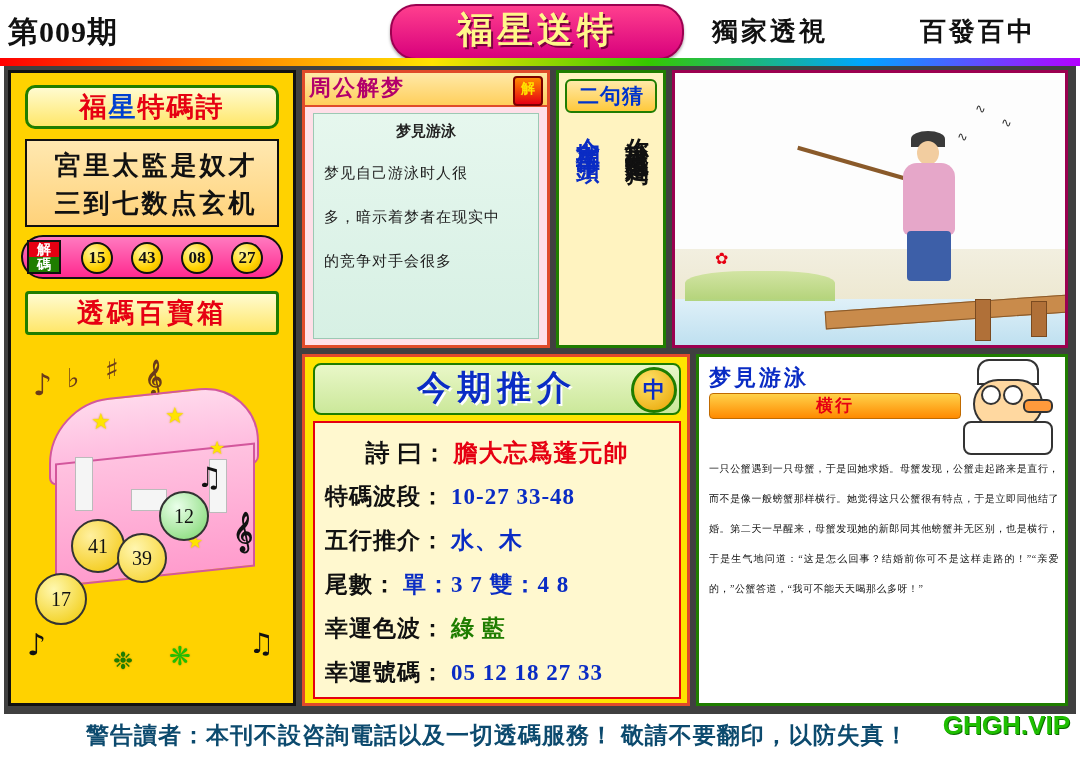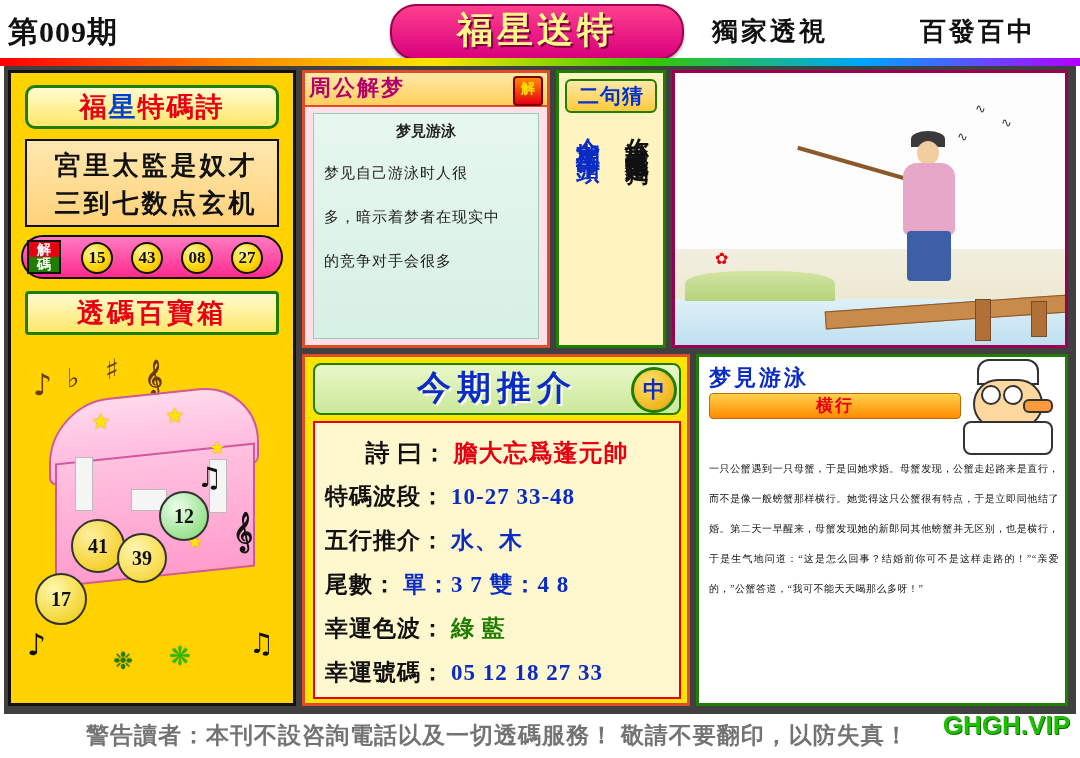--- a/index.html
+++ b/index.html
@@ -143,21 +143,21 @@
   .star{
     position:absolute;color:#ffe400;font-size:22px;
     text-shadow:0 0 2px #c89b00;
   }
   .note{
     position:absolute;color:#111;font-weight:bold;
     font-family:"DejaVu Sans", sans-serif;
   }
   .lotto{
     position:absolute;border-radius:50%;border:2px solid #333;
-    box-sizing:border-box;text-align:center;font-weight:bold;
+    box-sizing:border-box;text-align:center;font-weight:normal;
     font-family:"Liberation Serif", serif;color:#111;
   }
   
   .dream{
     position:absolute;left:298px;top:4px;width:248px;height:278px;
     border:3px solid #e04b2a;background:#ffdfe8;
     box-sizing:border-box;
   }
   .dream-hd{
     position:absolute;left:0;top:0;width:242px;height:32px;
@@ -314,21 +314,21 @@
   .chef-face{position:absolute;left:22px;top:20px;width:66px;height:46px;background:#ffd8a0;border:2px solid #333;border-radius:30px;}
   .chef-eye{position:absolute;width:16px;height:16px;background:#fff;border:2px solid #333;border-radius:50%;top:26px;}
   .chef-nose{position:absolute;left:72px;top:40px;width:26px;height:10px;background:#ff9a3c;border:2px solid #333;border-radius:6px;}
   .chef-body{position:absolute;left:12px;top:62px;width:86px;height:30px;background:#fff;border:2px solid #333;border-radius:8px;}
   
   .footer{
     position:absolute;left:0;top:716px;width:1080px;height:42px;background:#fff;
   }
   .footer-txt{
     position:absolute;left:86px;top:4px;
-    font-size:23px;font-weight:bold;color:#737373;
+    font-size:23px;font-weight:bold;color:#0c4a6e;
     font-family:"Liberation Serif", serif;letter-spacing:1px;
   }
   .watermark{
     position:absolute;right:10px;top:-6px;
     font-size:26px;font-weight:bold;color:#1fbf00;
     font-family:"Liberation Sans", sans-serif;
     text-shadow:1px 1px 0 #0a6b00;
   }
 </style>
 </head>

